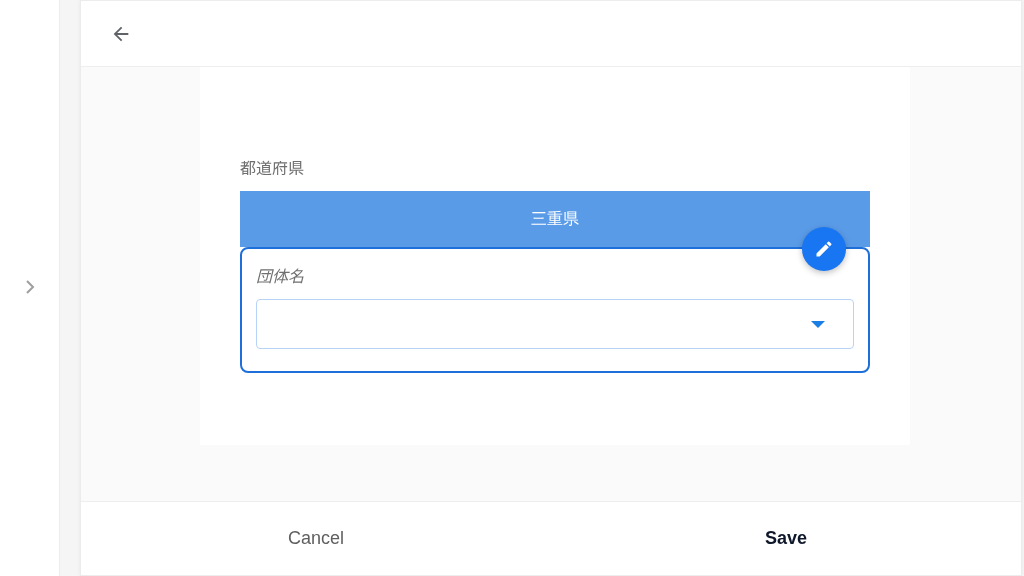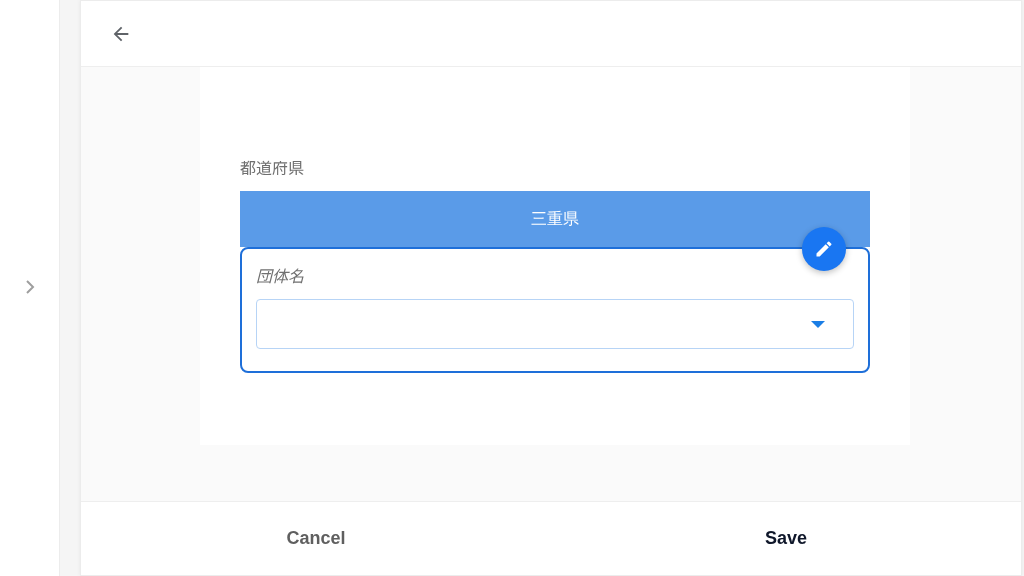--- a/index.html
+++ b/index.html
@@ -163,21 +163,21 @@
       border-top: 1px solid #eee;
       display: flex;
     }
     .footer-btn {
       flex: 1;
       border: none;
       background: #fff;
       font-size: 18px;
       cursor: pointer;
     }
-    .footer-cancel { color: #5f5f5f; font-weight: 700; }
+    .footer-cancel { color: #5f5f5f; font-weight: 400; }
     .footer-save { color: #0f172a; font-weight: 800; }
   </style>
 </head>
 <body>
 
 <div class="outer-shell">
 
   <div class="left-rail">
     <span class="rail-chevron">
       <svg width="10" height="14" viewBox="0 0 10 14">

